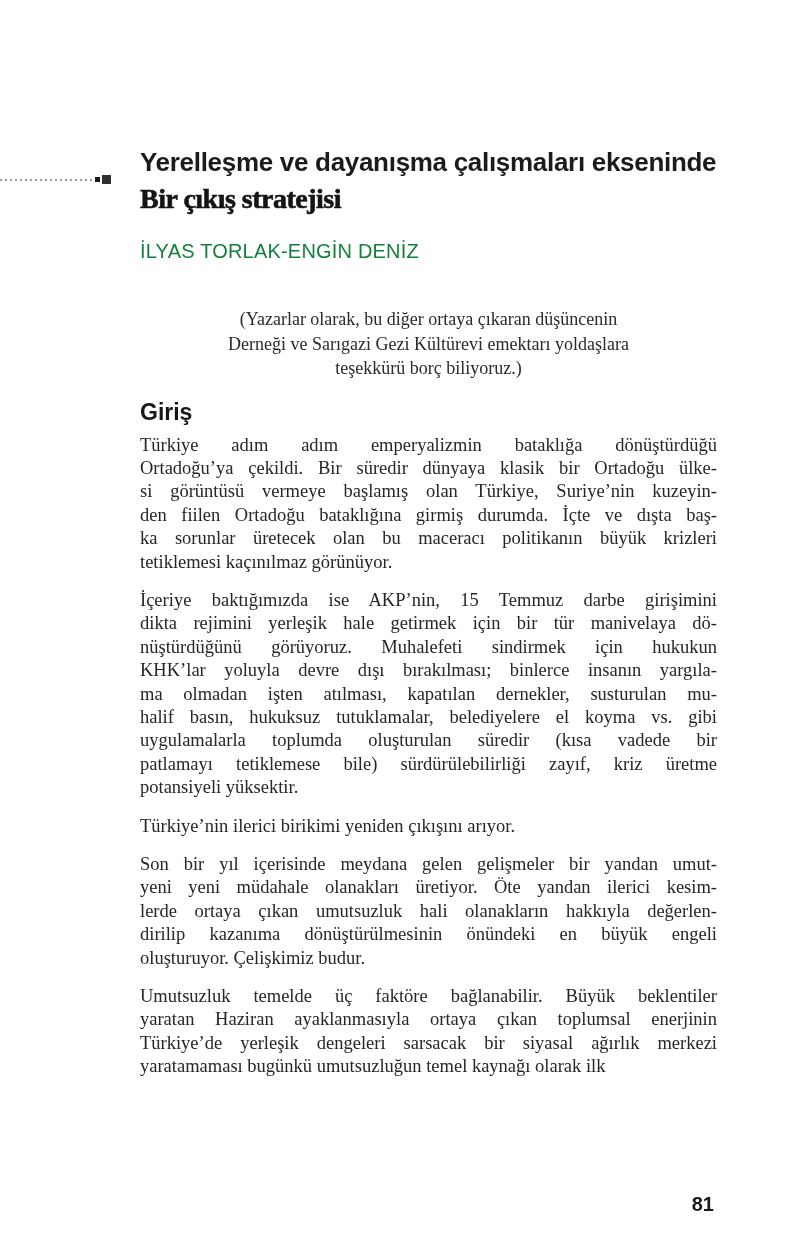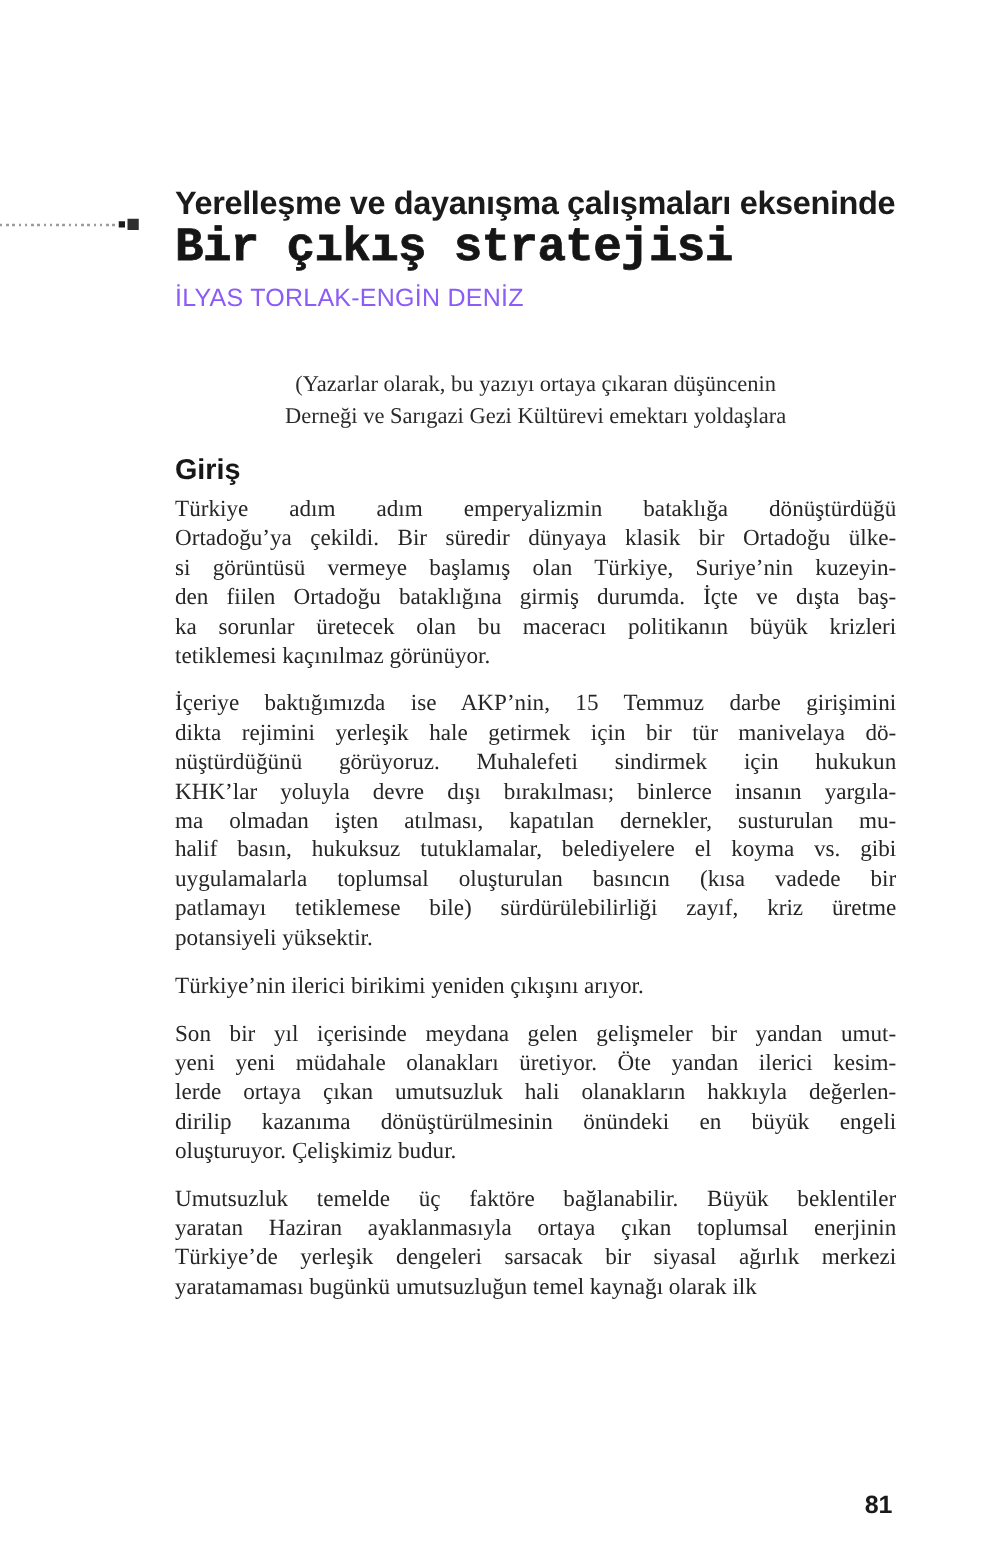--- a/index.html
+++ b/index.html
@@ -29,36 +29,36 @@
     margin-top: 147px;
     font-family: "Liberation Sans", sans-serif;
     font-weight: 700;
     font-size: 26px;
     line-height: 31px;
     letter-spacing: -0.3px;
     color: #1b1b1b;
     white-space: nowrap;
   }
   .title {
-    font-family: Liberation Mono, monospace;
+    font-family: Liberation Serif, serif;
     font-weight: 700;
     -webkit-text-stroke: 0.6px #151515;
-    font-size: 38px;
+    font-size: 28px;
     line-height: 41px;
     letter-spacing: -0.5px;
     color: #151515;
   }
   .authors {
-    margin-top: 8px;
+    margin-top: 20px;
     font-family: "Liberation Sans", sans-serif;
     font-weight: 400;
     font-size: 20px;
     line-height: 24px;
     letter-spacing: 0.2px;
-    color: #8b5cf6;
+    color: #15803d;
   }
   .dedication {
     margin-top: 44px;
     text-align: center;
     font-size: 18px;
     line-height: 24.5px;
     color: #2a2a2a;
   }
   .section-heading {
     margin-top: 18px;
@@ -101,43 +101,44 @@
   </div>
 
   <div class="content">
     <div class="kicker">Yerelleşme ve dayanışma çalışmaları ekseninde</div>
 
     <h1 class="title">Bir çıkış stratejisi</h1>
 
     <div class="authors">İLYAS TORLAK-ENGİN DENİZ</div>
 
     <div class="dedication" id="dedication">
-        <div>(Yazarlar olarak, bu yazıyı ortaya çıkaran düşüncenin</div>
+        <div>(Yazarlar olarak, bu diğer ortaya çıkaran düşüncenin</div>
         <div>Derneği ve Sarıgazi Gezi Kültürevi emektarı yoldaşlara</div>
+        <div>teşekkürü borç biliyoruz.)</div>
       </div>
 
     <h2 class="section-heading">Giriş</h2>
 
     <div class="paras" id="paragraphs">
         <div class="para">
           <div class="bodyline">Türkiye adım adım emperyalizmin bataklığa dönüştürdüğü</div>
           <div class="bodyline">Ortadoğu’ya çekildi. Bir süredir dünyaya klasik bir Ortadoğu ülke-</div>
           <div class="bodyline">si görüntüsü vermeye başlamış olan Türkiye, Suriye’nin kuzeyin-</div>
           <div class="bodyline">den fiilen Ortadoğu bataklığına girmiş durumda. İçte ve dışta baş-</div>
           <div class="bodyline">ka sorunlar üretecek olan bu maceracı politikanın büyük krizleri</div>
           <div class="bodyline last">tetiklemesi kaçınılmaz görünüyor.</div>
         </div>
         <div class="para">
           <div class="bodyline">İçeriye baktığımızda ise AKP’nin, 15 Temmuz darbe girişimini</div>
           <div class="bodyline">dikta rejimini yerleşik hale getirmek için bir tür manivelaya dö-</div>
           <div class="bodyline">nüştürdüğünü görüyoruz. Muhalefeti sindirmek için hukukun</div>
           <div class="bodyline">KHK’lar yoluyla devre dışı bırakılması; binlerce insanın yargıla-</div>
           <div class="bodyline">ma olmadan işten atılması, kapatılan dernekler, susturulan mu-</div>
           <div class="bodyline">halif basın, hukuksuz tutuklamalar, belediyelere el koyma vs. gibi</div>
-          <div class="bodyline">uygulamalarla toplumsal oluşturulan basıncın (kısa vadede bir</div>
+          <div class="bodyline">uygulamalarla toplumda oluşturulan süredir (kısa vadede bir</div>
           <div class="bodyline">patlamayı tetiklemese bile) sürdürülebilirliği zayıf, kriz üretme</div>
           <div class="bodyline last">potansiyeli yüksektir.</div>
         </div>
         <div class="para">
           <div class="bodyline last">Türkiye’nin ilerici birikimi yeniden çıkışını arıyor.</div>
         </div>
         <div class="para">
           <div class="bodyline">Son bir yıl içerisinde meydana gelen gelişmeler bir yandan umut-</div>
           <div class="bodyline">yeni yeni müdahale olanakları üretiyor. Öte yandan ilerici kesim-</div>
           <div class="bodyline">lerde ortaya çıkan umutsuzluk hali olanakların hakkıyla değerlen-</div>

